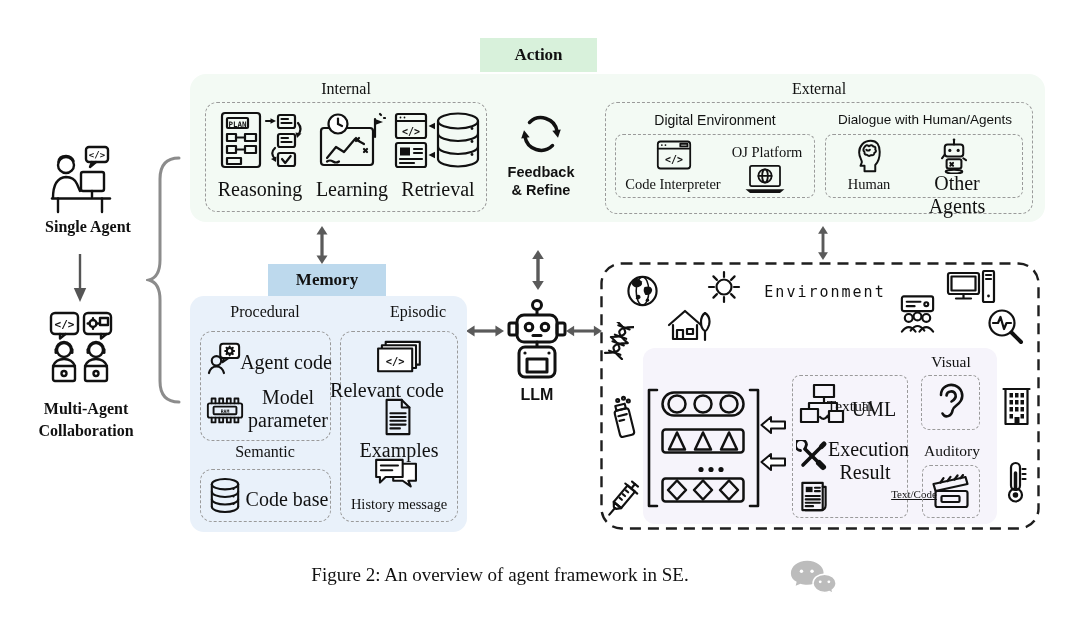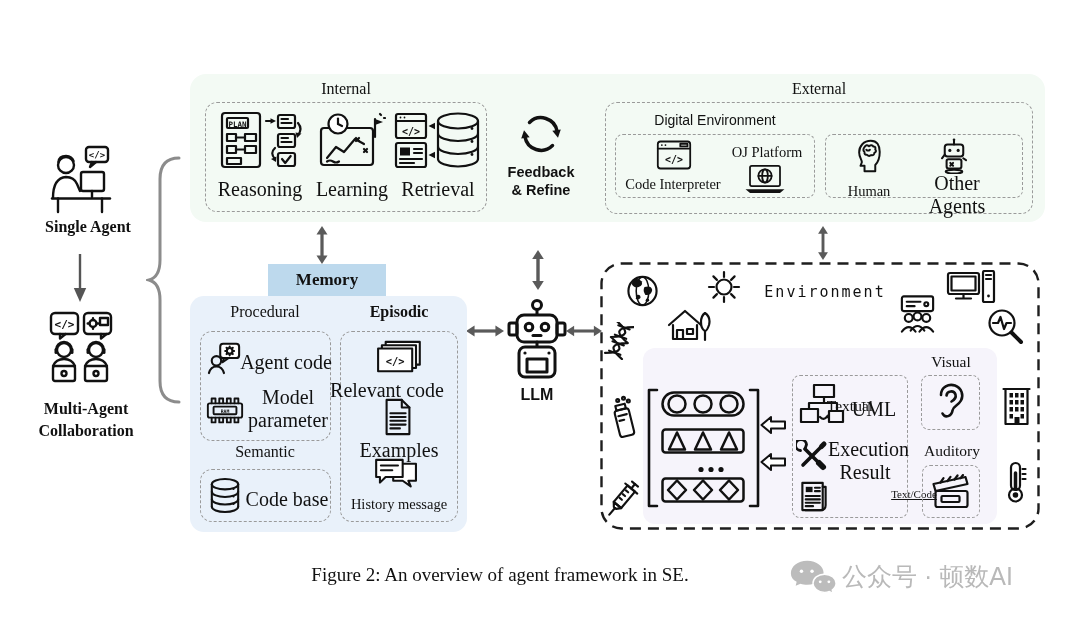--- a/index.html
+++ b/index.html
@@ -68,20 +68,21 @@
  <circle cx="48" cy="63.5" r="2.5"></circle>
 </svg>
     </div>
   <div class="abs ctr serif" style="left:10px;top:398px;width:152px;font-weight:bold;font-size:16px;line-height:22px;">Multi-Agent Collaboration</div>
   <div class="abs icon" style="left:146px;top:155px;width:36px;height:250px;">
       <svg viewBox="0 0 36 250" fill="none" stroke="#8c8c8c" stroke-width="3" stroke-linecap="round">
         <path d="M33,3 Q14,3 14,24 L14,105 Q14,122 3,125 Q14,128 14,145 L14,226 Q14,247 33,247"></path>
       </svg>
     </div>
 
+  <div class="abs chip serif" style="left:480px;top:38px;width:117px;height:34px;background:#d8f1db;">Action</div>
   <div class="abs" style="left:190px;top:74px;width:855px;height:148px;background:#f3faf4;border-radius:16px;"></div>
 
   <div class="abs ctr serif" style="left:205px;top:80px;width:282px;font-size:16px;">Internal</div>
   <div class="abs dash" style="left:205px;top:102px;width:282px;height:110px;"></div>
   <div class="abs icon" style="left:214px;top:110px;width:92px;height:60px;">
       <svg viewBox="0 0 92 60" fill="none" stroke="#111" stroke-linecap="round" stroke-linejoin="round" stroke-width="2.2">
  <rect x="8" y="3" width="38" height="54" rx="3"></rect>
  <rect x="13" y="8" width="21" height="10" rx="1"></rect>
  <text x="23.5" y="16.5" font-size="7.5" font-weight="bold" text-anchor="middle" fill="#111" stroke="none" font-family="DejaVu Sans Mono,monospace">PLAN</text>
  <rect x="13" y="24" width="9" height="7"></rect>
@@ -185,29 +186,30 @@
   <div class="abs icon" style="left:742px;top:164px;width:46px;height:30px;">
       <svg viewBox="0 0 52 34" fill="none" stroke="#111" stroke-linecap="round" stroke-linejoin="round" stroke-width="2">
  <rect x="9" y="2" width="34" height="23" rx="2"></rect>
  <circle cx="26" cy="13.5" r="7.5"></circle>
         <ellipse cx="26" cy="13.5" rx="3.2" ry="7.5"></ellipse>
         <line x1="18.5" y1="13.5" x2="33.5" y2="13.5"></line>
  <path d="M4,28.5 H48 L43,33 H9 Z" fill="#111" stroke="none"></path>
 </svg>
     </div>
 
+  <div class="abs ctr sans" style="left:820px;top:112px;width:210px;font-size:13.5px;">Dialogue with Human/Agents</div>
   <div class="abs dash8" style="left:825px;top:134px;width:198px;height:64px;"></div>
   <div class="abs icon" style="left:854px;top:139px;width:30px;height:34px;">
       <svg viewBox="0 0 32 38" fill="none" stroke="#111" stroke-linecap="round" stroke-linejoin="round" stroke-width="2.2">
  <path d="M18,2 C10,2 5,8 5,15 C5,20 8,23 8,26 L6.5,30 H11 V36 H23 V29 C26,26 28,21 28,14.5 C28,7 25,2 18,2 Z"></path>
  <path d="M11,9 q2,-3.5 5,-1 q3,-2.5 5,0.5 q3,0 2,3 q2,2.5 -1,4 q0,3 -3.5,2.5 q-2.5,2 -5,-0.5 q-3,0.5 -2.5,-3 q-2.5,-2 0,-5.5"></path>
  <path d="M13,12 q2,2 4,0"></path>
 </svg>
     </div>
-  <div class="abs ctr lbl" style="left:839px;top:176px;width:60px;font-size:14.5px;margin-top:7px;">Human</div>
+  <div class="abs ctr lbl" style="left:839px;top:176px;width:60px;font-size:14.5px;">Human</div>
   <div class="abs icon" style="left:938px;top:137px;width:32px;height:37px;">
       <svg viewBox="0 0 34 40" fill="none" stroke="#111" stroke-linecap="round" stroke-linejoin="round" stroke-width="2.2">
  <line x1="17" y1="4" x2="17" y2="8"></line>
         <circle cx="17" cy="3" r="1.4" fill="#111" stroke="none"></circle>
  <rect x="7" y="8" width="20" height="13" rx="3"></rect>
  <circle cx="12.5" cy="14.5" r="1.7" fill="#111" stroke="none"></circle>
         <circle cx="21.5" cy="14.5" r="1.7" fill="#111" stroke="none"></circle>
  <line x1="4" y1="23" x2="7" y2="19"></line>
         <line x1="30" y1="25" x2="27" y2="23"></line>
  <rect x="9" y="24" width="16" height="10" rx="2"></rect>
@@ -272,21 +274,21 @@
   <div class="abs icon" style="left:205px;top:394px;width:40px;height:32px;">
       <svg viewBox="0 0 42 32" fill="none" stroke="#111" stroke-linecap="round" stroke-linejoin="round" stroke-width="2">
  <rect x="3" y="9" width="36" height="15" rx="2"></rect>
  <rect x="9" y="12.5" width="24" height="8" rx="1"></rect>
  <text x="21" y="19" font-size="5" font-weight="bold" text-anchor="middle" fill="#111" stroke="none" font-family="DejaVu Sans Mono,monospace">RAM</text>
  <path d="M7,9 V4 H11 V9 M15,9 V4 H19 V9 M23,9 V4 H27 V9 M31,9 V4 H35 V9"></path>
  <path d="M7,24 V29 H11 V24 M15,24 V29 H19 V24 M23,24 V29 H27 V24 M31,24 V29 H35 V24"></path>
 </svg>
     </div>
   <div class="abs ctr lbl" style="left:245px;top:386px;width:86px;">Model parameter</div>
-  <div class="abs ctr serif" style="left:340px;top:303px;width:118px;font-size:16px;font-weight:bold;">Episodic</div>
+  <div class="abs ctr serif" style="left:359px;top:303px;width:118px;font-size:16px;">Episodic</div>
   <div class="abs dash" style="left:340px;top:331px;width:118px;height:191px;"></div>
   <div class="abs icon" style="left:371px;top:340px;width:54px;height:36px;">
       <svg viewBox="0 0 54 38" fill="none" stroke="#111" stroke-linecap="round" stroke-linejoin="round" stroke-width="2.2">
  <rect x="14" y="2" width="36" height="24" fill="#fff"></rect>
  <rect x="10" y="5.5" width="36" height="24" fill="#fff"></rect>
  <rect x="6" y="9" width="36" height="24" fill="#fff"></rect>
  <text x="24" y="26" font-size="11" font-weight="bold" text-anchor="middle" fill="#111" stroke="none" font-family="DejaVu Sans Mono,monospace">&lt;/&gt;</text>
 </svg>
     </div>
   <div class="abs ctr lbl" style="left:329px;top:379px;width:116px;">Relevant code</div>
@@ -609,15 +611,14 @@
   <div class="abs icon" style="left:788px;top:556px;width:50px;height:44px;">
       <svg viewBox="0 0 52 44">
  <path d="M20,4 C10,4 3,10 3,17 C3,21 5,24 9,26 L8,30 L13,28 C15,28.6 17.5,29 20,29 C30,29 37,23 37,16.5 C37,10 30,4 20,4 Z" fill="#bcbcbc"></path>
  <circle cx="14" cy="15" r="1.8" fill="#fff"></circle>
         <circle cx="25" cy="15" r="1.8" fill="#fff"></circle>
  <path d="M38,18 C31,18 26,22.5 26,27.5 C26,32.5 31,37 38,37 C39.8,37 41.5,36.7 43,36 L47,38 L46,34.5 C48.5,32.7 50,30.3 50,27.5 C50,22.5 45,18 38,18 Z" fill="#bcbcbc" stroke="#fff" stroke-width="1.5"></path>
  <circle cx="33.5" cy="26" r="1.5" fill="#fff"></circle>
         <circle cx="42.5" cy="26" r="1.5" fill="#fff"></circle>
 </svg>
     </div>
-  <div class="abs sans" style="left:842px;top:560px;width:230px;font-size:25px;color:#b9b9b9;">公众号 · 顿数AI</div>
 
 </div>
 
 </body></html>

